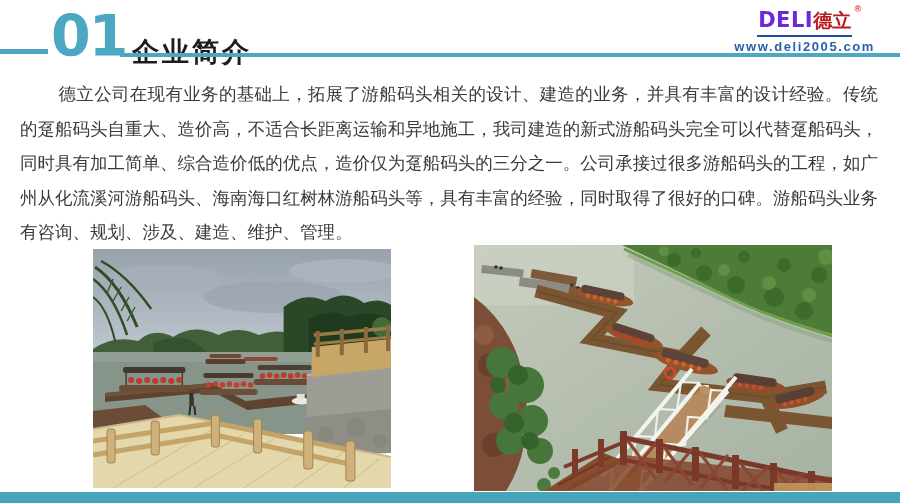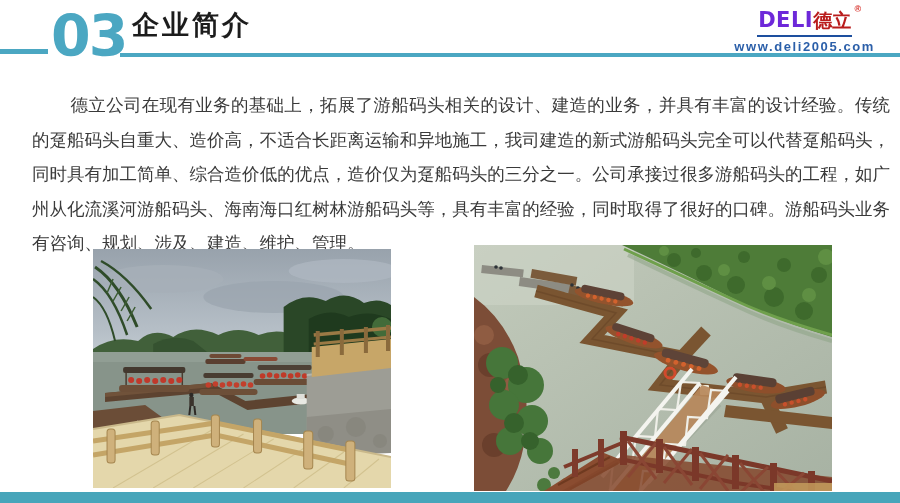--- a/index.html
+++ b/index.html
@@ -3,54 +3,54 @@
 <meta charset="utf-8">
 <style>
   html,body{margin:0;padding:0;background:#fff;}
   .slide{position:relative;width:900px;height:503px;background:#ffffff;overflow:hidden;
          font-family:"Liberation Sans",sans-serif;}
 
   
   .header-dash{position:absolute;left:0;top:49px;width:48px;height:5px;background:#4BA7C2;}
   .section-number{position:absolute;left:51px;top:8px;font-family:"DejaVu Sans",sans-serif;
          font-weight:700;font-size:57px;line-height:1;color:#4BA7C2;letter-spacing:-2px;}
-  .page-title{position:absolute;left:132px;top:7px;margin:0;font-family:"DejaVu Serif","Liberation Serif",serif;
+  .page-title{position:absolute;left:132px;top:34px;margin:0;font-family:"DejaVu Serif","Liberation Serif",serif;
          font-size:27px;font-weight:600;color:#1c1c1c;letter-spacing:3px;}
   .title-underline{position:absolute;left:120px;right:0;top:53px;height:4px;background:#4BA7C2;}
 
   
   .logo{position:absolute;top:8px;right:25px;text-align:center;}
   .logo-line{display:inline-block;border-bottom:2px solid #1D4F9E;padding:0 1px 1px 1px;white-space:nowrap;position:relative;}
   .logo-en{font-family:"DejaVu Sans",sans-serif;font-weight:700;font-size:21px;color:#6d28d9;letter-spacing:0.5px;}
   .logo-cn{font-family:"DejaVu Serif","Liberation Serif",serif;font-weight:700;font-size:19px;color:#b91c1c;}
   .logo-r{position:absolute;top:-4px;right:-9px;font-size:9px;color:#D6302A;font-weight:700;}
   .logo-url{margin-top:2px;font-size:13px;font-weight:700;color:#2B5FA9;letter-spacing:1.6px;white-space:nowrap;}
 
   
-  .body-text{position:absolute;left:20px;width:858px;top:77px;margin:12px;
-         font-family:Liberation Mono, monospace;
+  .body-text{position:absolute;left:20px;width:858px;top:77px;margin:0;
+         font-family:Liberation Serif, serif;
          font-size:17.5px;line-height:34.6px;color:#3a3a3a;
          text-align:justify;text-indent:2.2em;}
 
   
   .photo{position:absolute;margin:0;padding:0;overflow:hidden;}
   .photo svg{display:block;width:100%;height:100%;}
   .photo-left{left:93px;top:249px;width:298px;height:239px;}
   .photo-right{left:474px;top:245px;width:358px;height:246px;}
 
   
   .bottom-bar{position:absolute;left:0;right:0;bottom:0;height:11px;background:#47A5BA;}
 </style>
 </head>
 <body>
 
 <div class="slide">
 
   <div class="header-dash"></div>
-  <div class="section-number">03</div>
+  <div class="section-number">01</div>
   <h1 class="page-title">企业简介</h1>
   <div class="title-underline"></div>
 
   <div class="logo">
     <div class="logo-line">
       <span class="logo-en">DELI</span><span class="logo-cn">德立</span>
       <span class="logo-r">®</span>
     </div>
     <div class="logo-url">www.deli2005.com</div>
   </div>

